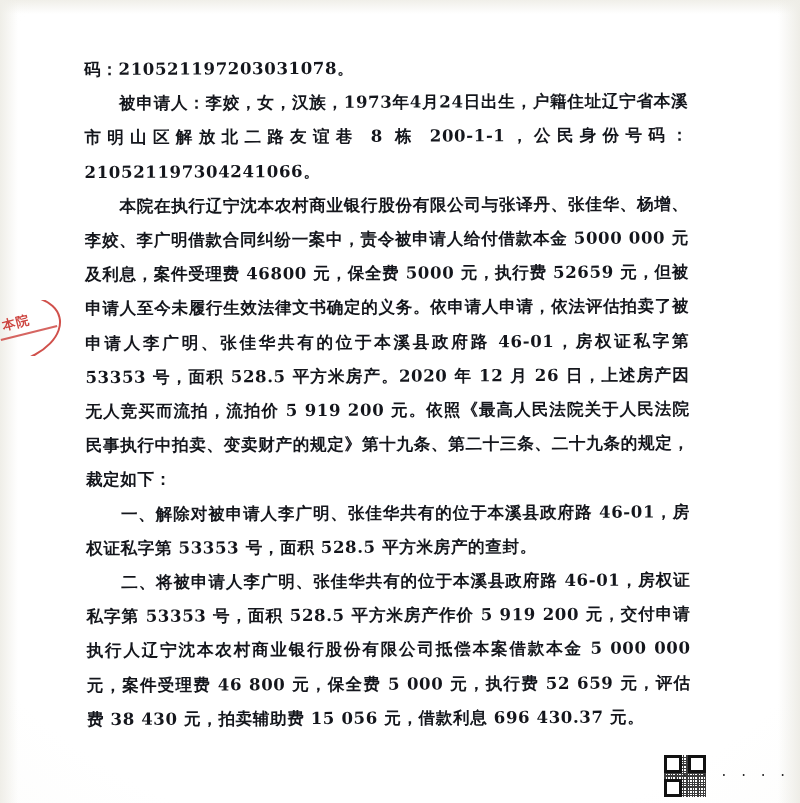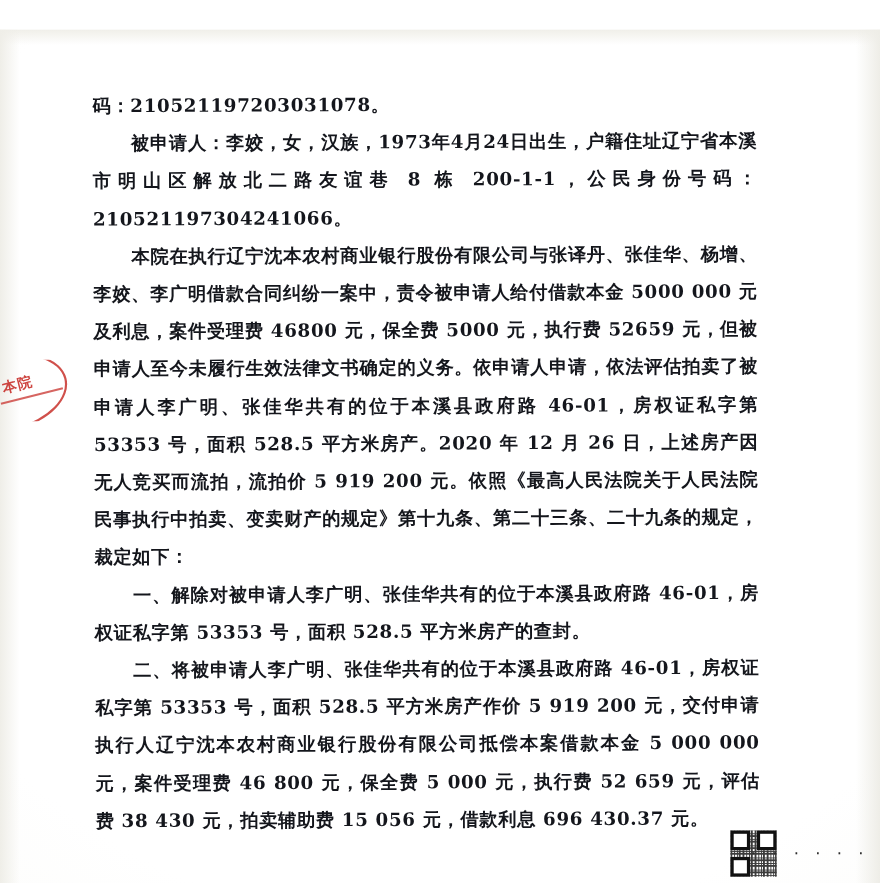--- a/index.html
+++ b/index.html
@@ -14,21 +14,20 @@
     overflow: hidden;
     position: relative;
   }
 
   
   #page {
     position: absolute;
     inset: 0;
     background:
       radial-gradient(ellipse 120% 110% at 50% 45%, #ffffff 55%, #fbfbf9 78%, #f4f3ef 100%);
-    margin-top: 27px;
   }
 
   #paper-edge-top {
     position: absolute;
     left: 0; right: 0; top: 0;
     height: 14px;
     background: linear-gradient(to bottom, #f0efe9 0%, rgba(255,255,255,0) 100%);
     pointer-events: none;
   }
   #paper-edge-left {

